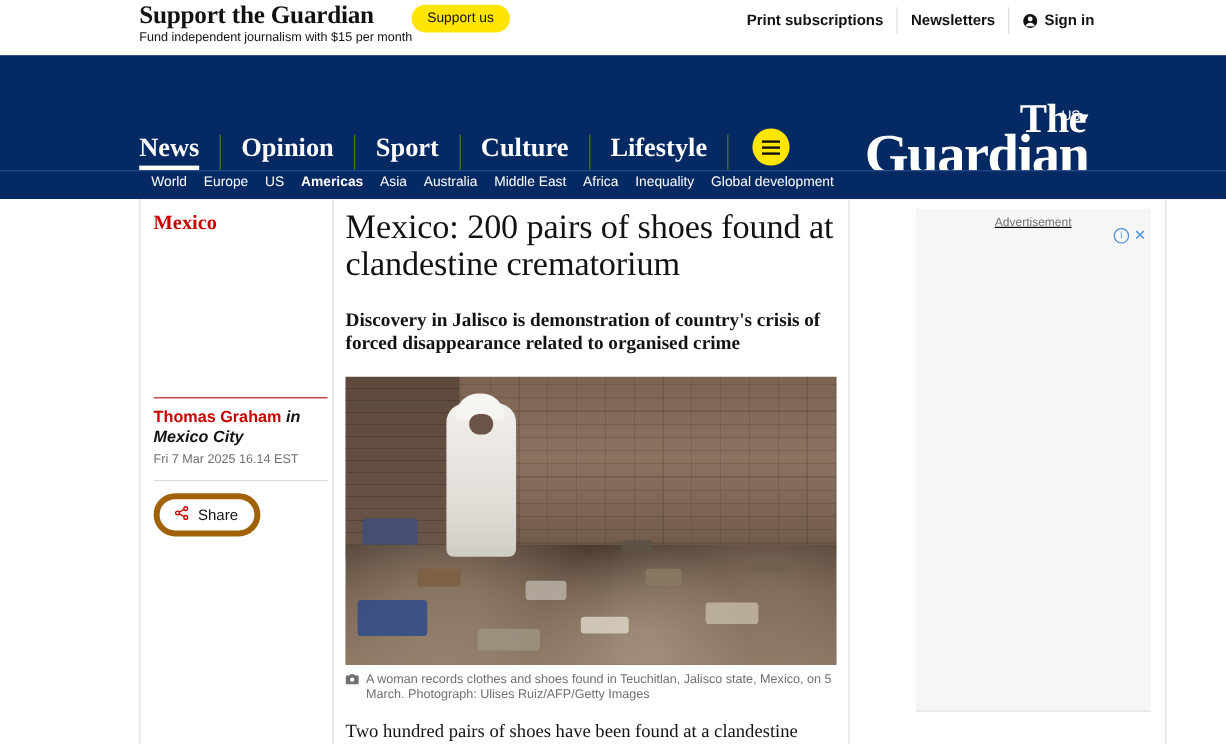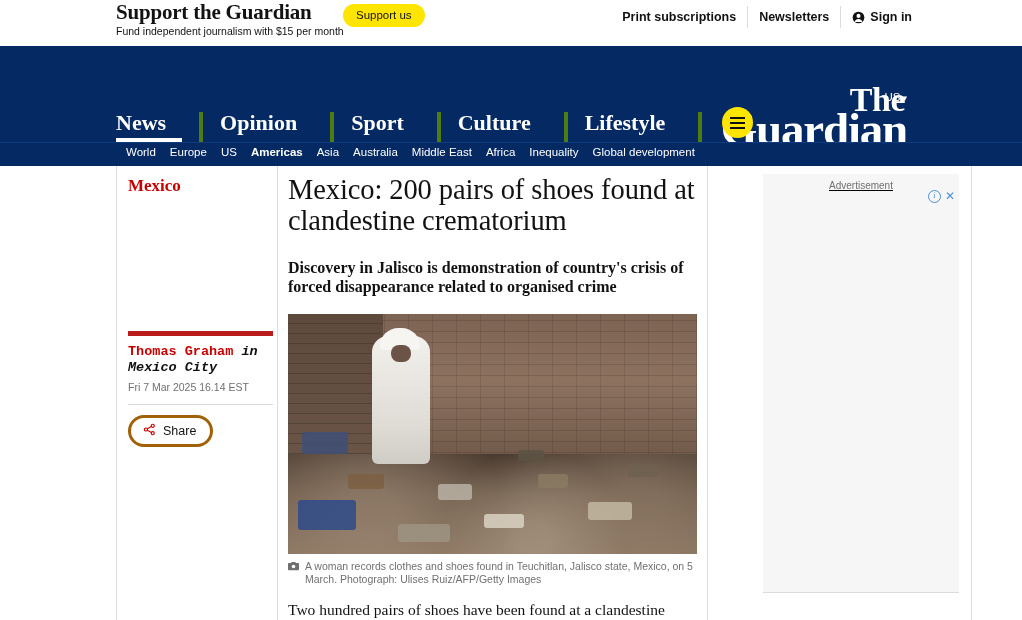--- a/index.html
+++ b/index.html
@@ -144,23 +144,23 @@
     bottom: 0px;
     display: flex;
     align-items: flex-end;
     height: 42px;
   }
   .navtab {
     font-family: "Liberation Serif", serif;
     font-weight: bold;
     font-size: 22px;
     color: #ffffff;
-    padding: 0 33px 8px 0;
+    padding: 0 17px 8px 0;
     margin-right: 17px;
-    border-right: 4px solid #4d7c0f;
+    border-right: 1px solid #4d7c0f;
     cursor: pointer;
     line-height: 22px;
     position: relative;
   }
   .navtab:first-child { padding-left: 0; }
   .navtab.active::after {
     content: "";
     position: absolute;
     left: 0;
     right: 17px;
@@ -233,44 +233,44 @@
   .section-name {
     font-family: "Liberation Serif", serif;
     font-weight: bold;
     font-size: 17px;
     color: #c70000;
     line-height: 20px;
     cursor: pointer;
   }
   .byline {
     margin-top: 135px;
-    border-top: 5px solid #b91c1c;
+    border-top: 1px solid #b91c1c;
     padding-top: 8px;
-    font-family: Liberation Mono, monospace;
+    font-family: Liberation Sans, sans-serif;
     font-size: 13.5px;
     line-height: 16px;
   }
   .byline .name { color: #c70000; font-weight: bold; cursor: pointer; }
   .byline .loc  { color: #121212; font-style: italic; font-weight: bold;}
   .timestamp {
     margin-top: 5px;
     font-size: 10.5px;
     color: #707070;
     line-height: 13px;
   }
   .share-wrap {
     margin-top: 10px;
     border-top: 1px solid #dcdcdc;
     padding-top: 10px;
   }
   .share-btn {
     display: inline-flex;
     align-items: center;
     gap: 7px;
-    border: 3px solid #a16207;
+    border: 5px solid #a16207;
     border-radius: 18px;
     padding: 5px 14px 5px 12px;
     font-size: 12.5px;
     color: #121212;
     cursor: pointer;
     background: #fff;
   }
 
   .article {
     position: absolute;

